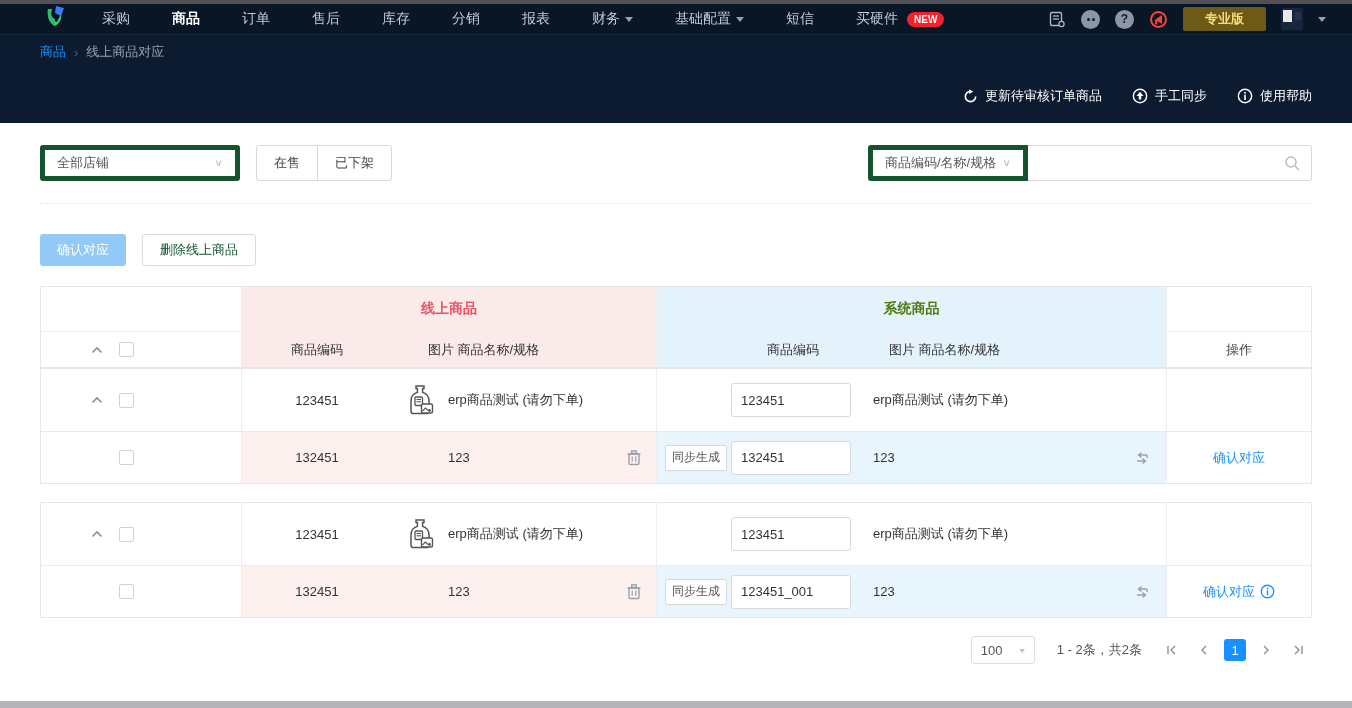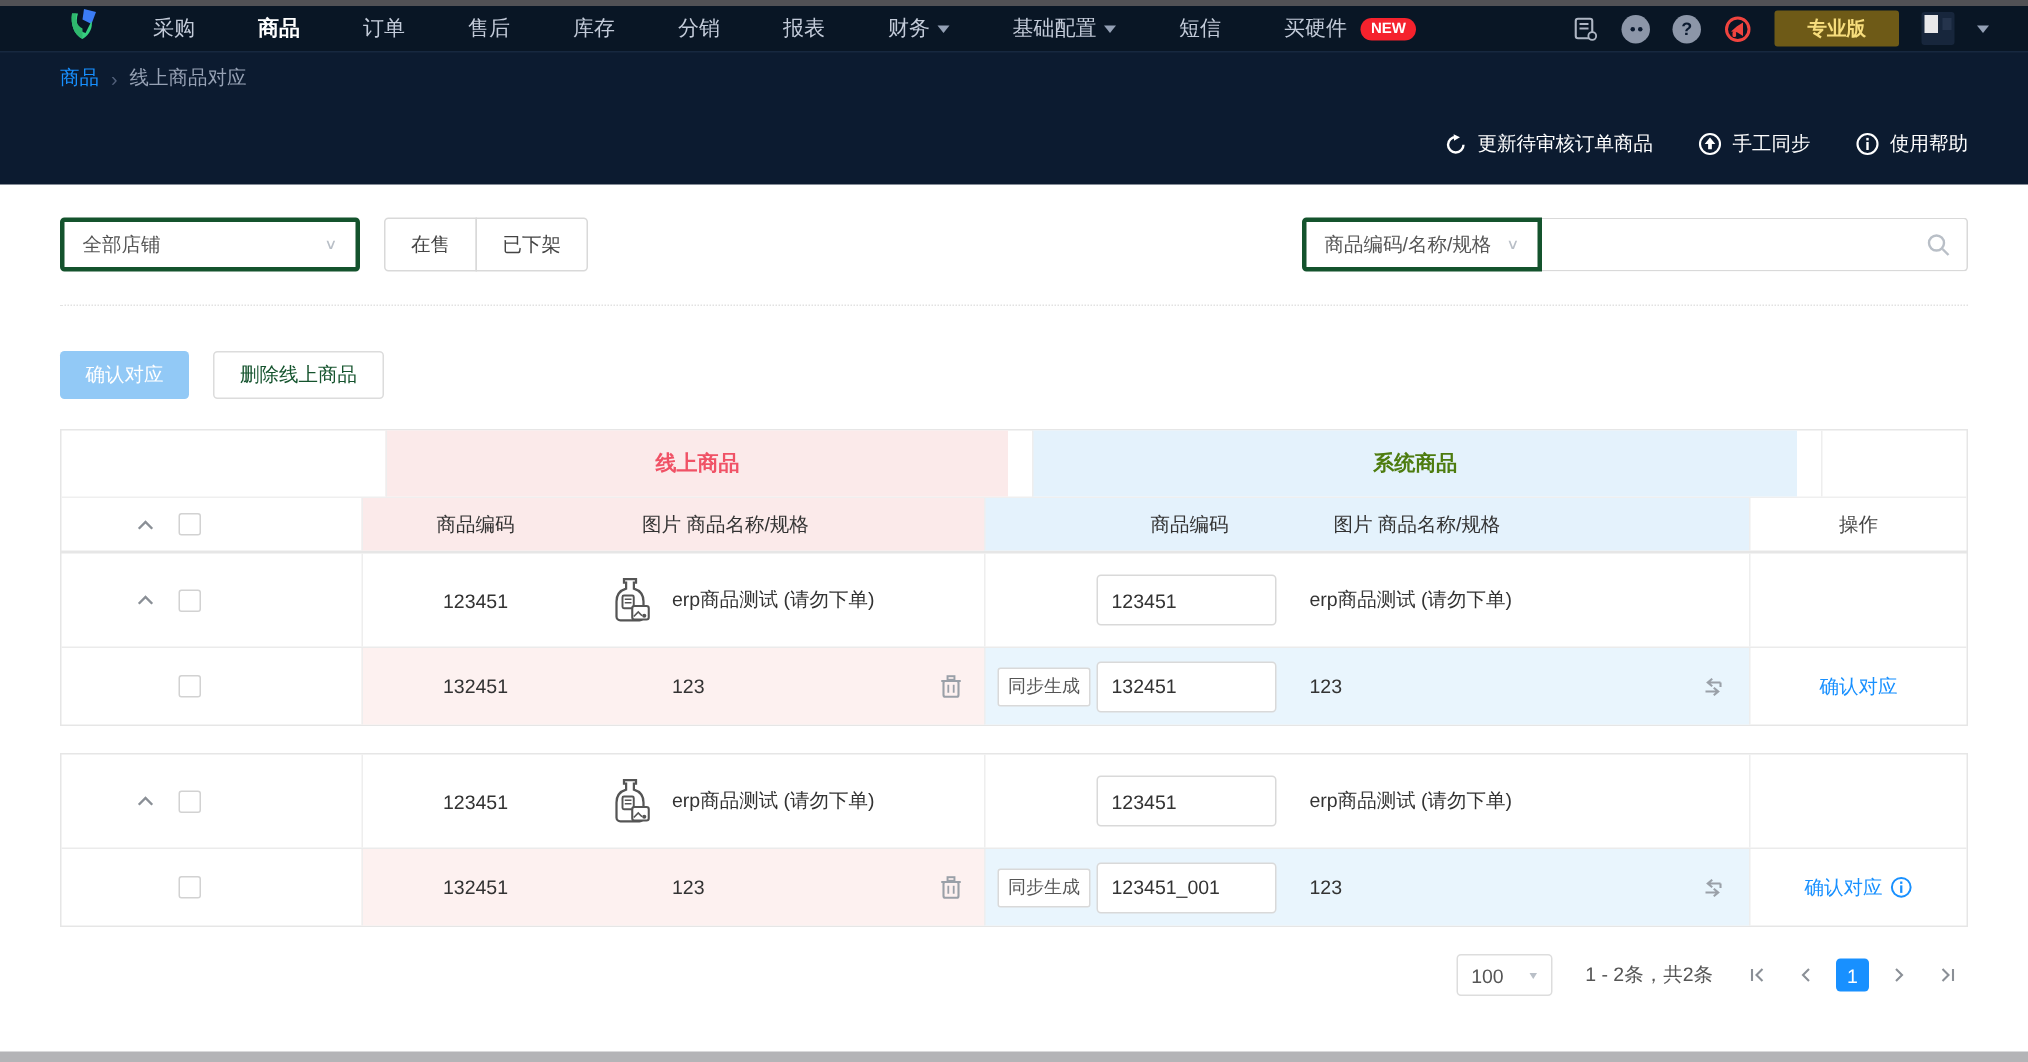--- a/index.html
+++ b/index.html
@@ -39,21 +39,21 @@
   .tabs { display:flex; gap:44px; height:100%; }
   .tab { position:relative; display:flex; align-items:center; font-size:15px; color:#94a0b3; cursor:pointer; padding:0 2px; }
   .tab.active { color:#fff; font-weight:bold; }
   .tab.active::after { content:''; position:absolute; left:-4px; right:-4px; bottom:0; height:3px; background:#1890ff; }
   .tab-actions { margin-left:auto; display:flex; align-items:flex-end; gap:30px; }
   .tab-action { display:flex; align-items:center; gap:7px; color:#fff; font-size:13px; cursor:pointer; }
 
   
   .content { padding:0 40px; }
   .filter-row { margin-top:22px; display:flex; align-items:center; }
-  .select { height:36px; border:3px solid #14532d; border-radius:3px; background:#fff; display:flex; align-items:center; justify-content:space-between; padding:0 12px; font-size:13px; color:#555; cursor:pointer; }
+  .select { height:36px; border:5px solid #14532d; border-radius:3px; background:#fff; display:flex; align-items:center; justify-content:space-between; padding:0 12px; font-size:13px; color:#555; cursor:pointer; }
   .shop-select { width:200px; }
   .chev { color:#b9bfc7; font-size:12px; transform:scaleY(.8); }
   .btn-group { display:flex; margin-left:16px; }
   .toggle-btn { height:36px; padding:0 17px; background:#fff; border:1px solid #d9d9d9; font-size:13px; color:#444; display:flex; align-items:center; cursor:pointer; }
   .toggle-btn:first-child { border-radius:3px 0 0 3px; }
   .toggle-btn:last-child { border-radius:0 3px 3px 0; margin-left:-1px; }
   .search-area { margin-left:auto; display:flex; }
   .type-select { width:160px; border-radius:3px 0 0 3px; }
   .search-box { width:284px; height:36px; border:1px solid #d9d9d9; border-left:none; border-radius:0 3px 3px 0; display:flex; align-items:center; padding:0 10px; }
   .search-box input { border:none; outline:none; flex:1; font-size:13px; min-width:0; }
@@ -61,21 +61,21 @@
   .dotted-divider { margin-top:22px; border-top:1px dotted #e2e2e2; }
 
   .toolbar { margin-top:30px; display:flex; gap:16px; }
   .btn-confirm { background:#92c9f6; color:#fff; border:none; border-radius:3px; height:32px; padding:0 17px; font-size:13px; cursor:pointer; }
   .btn-plain { background:#fff; color:#14532d; border:1px solid #dcdcdc; border-radius:3px; height:32px; padding:0 17px; font-size:13px; cursor:pointer; }
 
   
   .table-wrap { margin-top:20px; font-size:13px; }
   .trow { display:grid; grid-template-columns:200px 415px 510px 1fr; }
   .thead { border:1px solid #e6e6e6; }
-  .th1 { height:44px;gap:16px; }
+  .th1 { height:44px; }
   .th1 > div, .th2 > div { display:flex; align-items:center; }
   .cell-b { border-left:1px solid #eee; }
   .hd-online { background:#fbeaea; color:#f05266; font-weight:bold; font-size:14px; justify-content:center; }
   .hd-system { background:#e4f2fc; color:#4d7c0f; font-weight:bold; font-size:14px; justify-content:center; }
   .th2 { height:36px; border-top:1px solid #efefef; }
   .sub-online { background:#fbeaea; }
   .sub-system { background:#e4f2fc; }
   .first-cell { padding-left:50px; gap:16px; }
   .first-cell-child { padding-left:78px; }
   .code-w { width:150px; text-align:center; }

